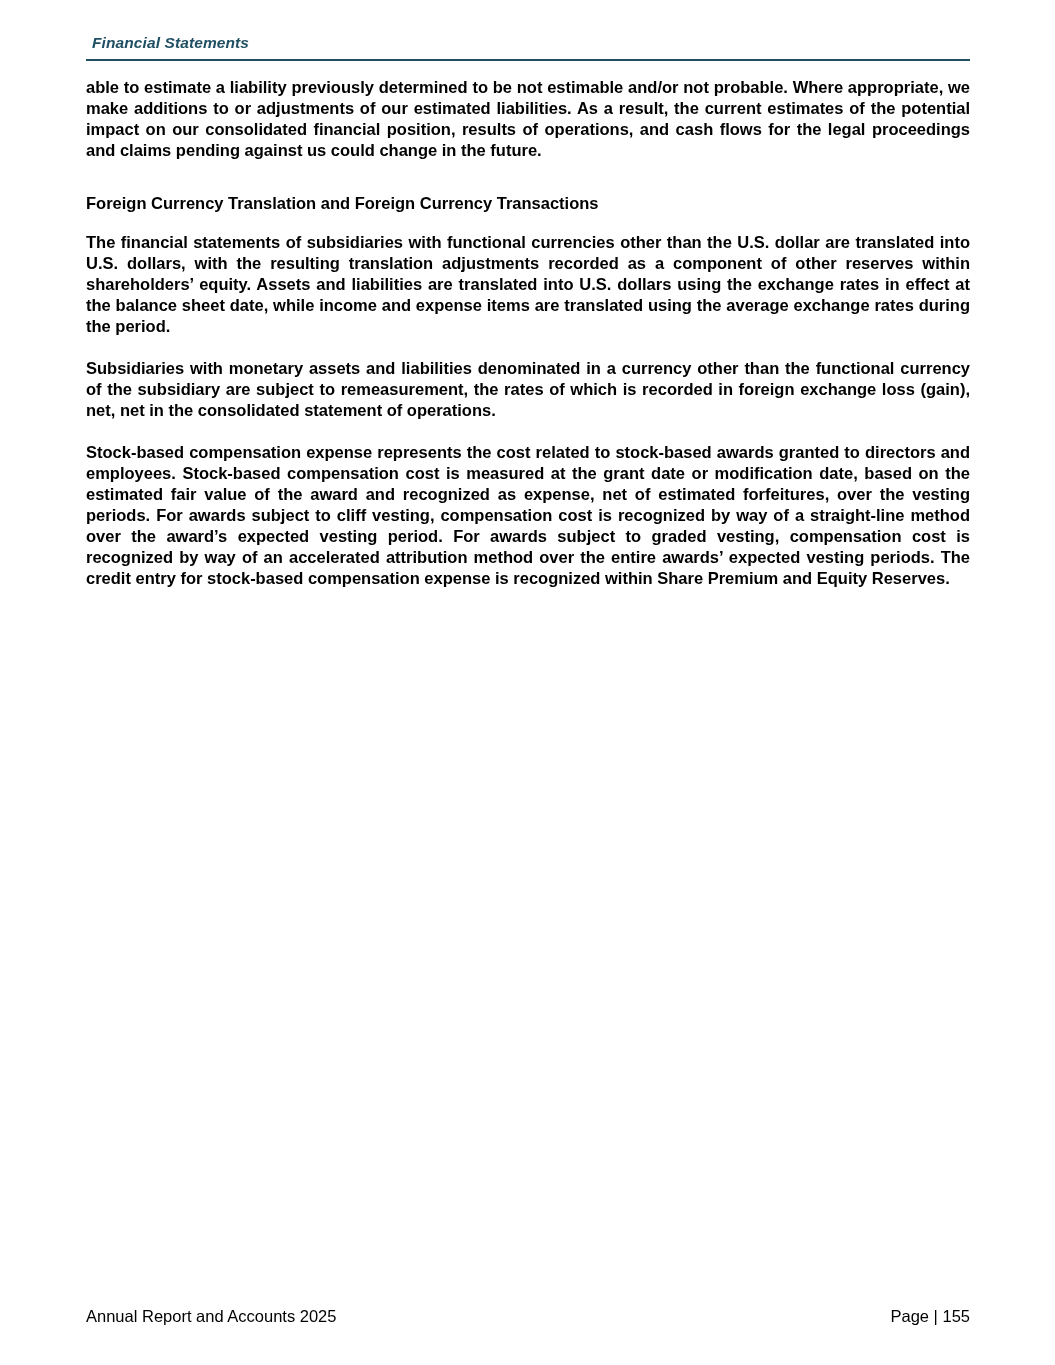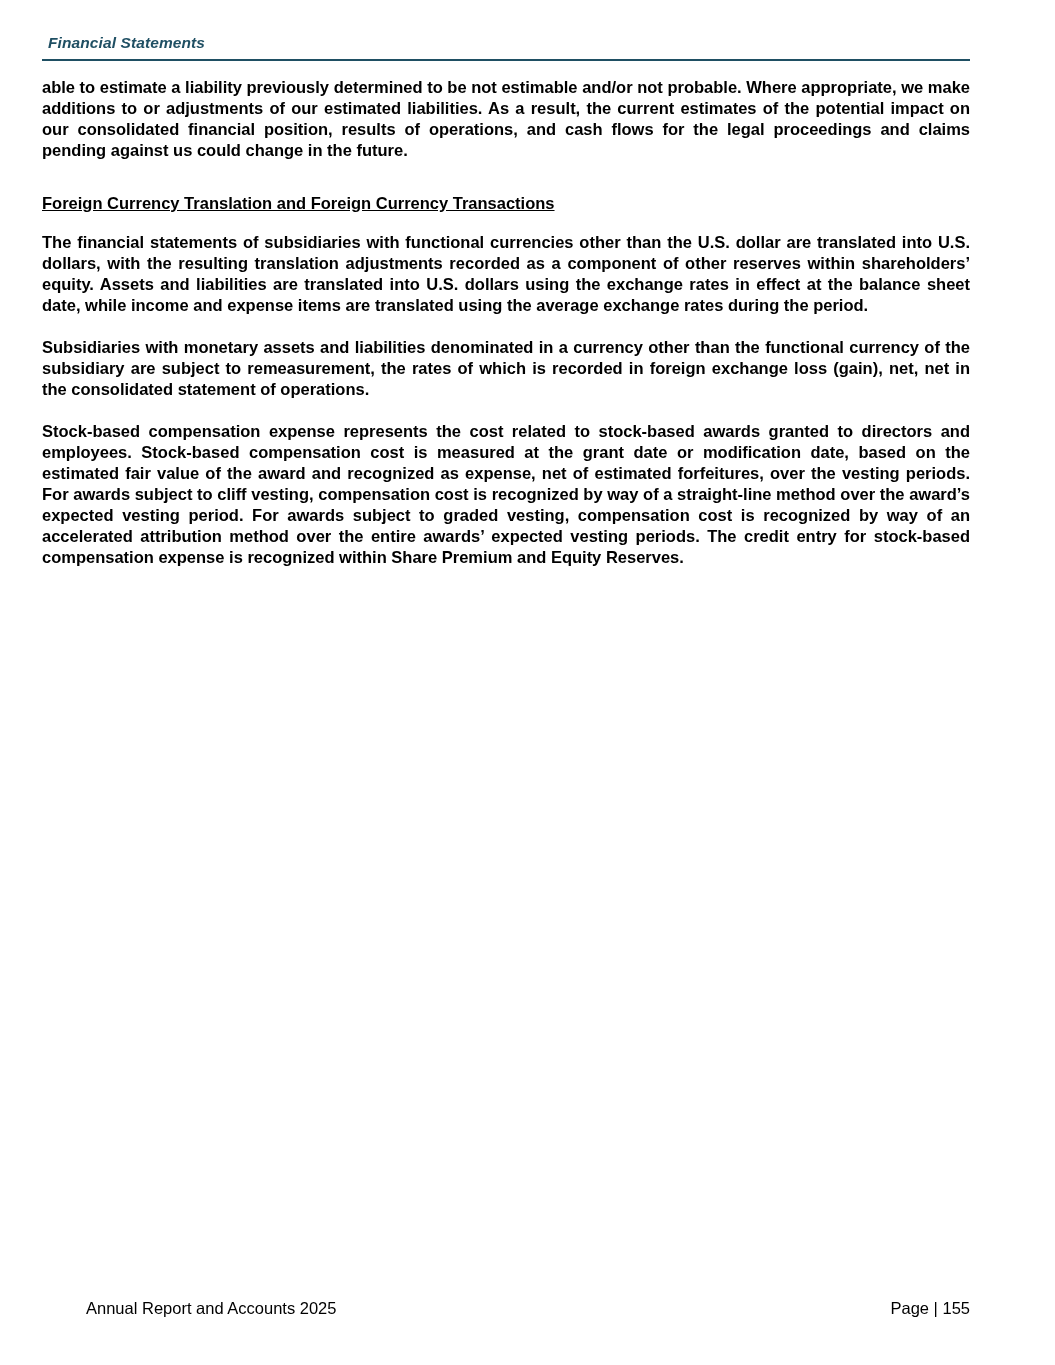--- a/index.html
+++ b/index.html
@@ -8,21 +8,21 @@
     background: #ffffff;
   }
   .page {
     position: relative;
     width: 1055px;
     height: 1365px;
     box-sizing: border-box;
     background: #ffffff;
     font-family: "Liberation Sans", sans-serif;
     color: #000000;
-    padding: 34px 85px 0 42px;
+    padding: 34px 85px 0 86px;
     overflow: hidden;
   }
   .header-title {
     font-size: 15.5px;
     font-weight: bold;
     font-style: italic;
     color: #1f4f63;
     padding-left: 6px;
     margin-bottom: 7px;
     letter-spacing: 0.1px;
@@ -40,27 +40,26 @@
     font-weight: bold;
   }
   .doc h3 {
     font-size: 16.5px;
     line-height: 21px;
     font-weight: bold;
     margin: 26px 0 18px 0;
   }
   .doc h3:first-of-type {
     margin-top: 32px;
-    text-decoration: underline;
   }
   .footer {
     position: absolute;
     left: 86px;
     right: 85px;
-    bottom: 46px;
+    bottom: 38px;
     display: flex;
     justify-content: space-between;
     font-size: 16.5px;
     line-height: 21px;
   }
 </style>
 </head>
 <body>
 
 <div class="page">

